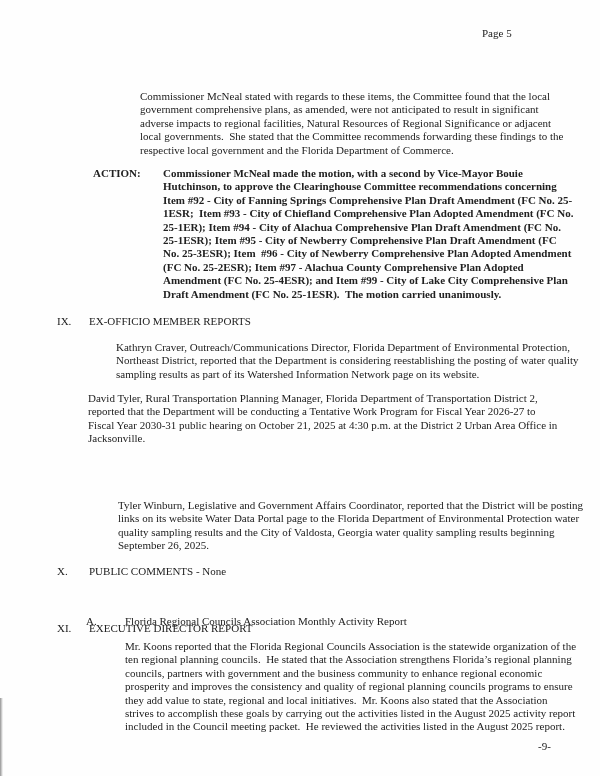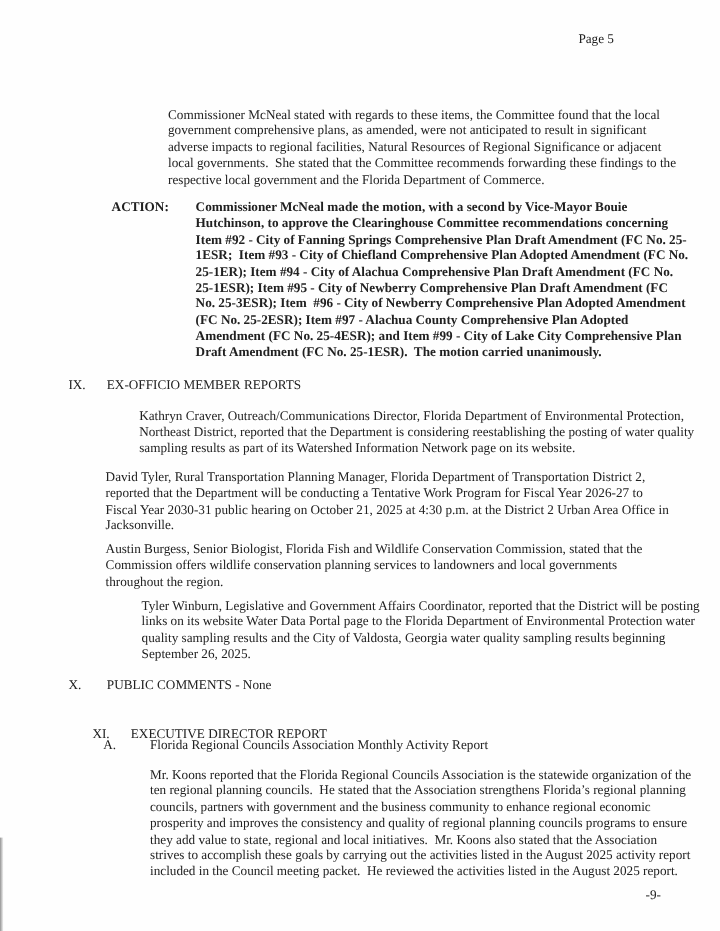--- a/index.html
+++ b/index.html
@@ -21,21 +21,21 @@
   #header-block   { left: 57px;  top: 27px; }
   #page-label     { left: 482px; top: 27px; text-align: right; }
 
   #intro-para     { left: 140px; top: 90px;  width: 430px; }
 
   #action-label   { left: 93px;  top: 167px; }
   #action-text    { left: 163px; top: 167px; width: 412px; }
 
   #sec-ix         { left: 57px;  top: 315px; }
   #sec-x          { left: 57px;  top: 565px; }
-  #sec-xi         { left: 57px;  top: 606px; margin-left: 20px; }
+  #sec-xi         { left: 57px;  top: 622px; }
   .sec-title      { position: absolute; left: 32px; top: 0; white-space: nowrap; }
 
   #para-kathryn   { left: 88px;  top: 341px; width: 470px; margin-left: 28px; }
   #para-david     { left: 88px;  top: 392px; width: 470px; }
   #para-austin    { left: 88px;  top: 452px; width: 470px; }
   #para-winburn   { left: 88px;  top: 499px; width: 470px; margin-left: 30px; }
 
   #sub-a          { left: 86px;  top: 615px; }
   #sub-a .sub-title { position: absolute; left: 39px; top: 0; white-space: nowrap; }
 
@@ -61,21 +61,20 @@
   <div id="action-label" class="abs bold">ACTION:</div>
   <p id="action-text" class="abs para bold">Commissioner McNeal made the motion, with a second by Vice-Mayor Bouie Hutchinson, to approve the Clearinghouse Committee recommendations concerning Item #92 - City of Fanning Springs Comprehensive Plan Draft Amendment (FC No. 25-1ESR;  Item #93 - City of Chiefland Comprehensive Plan Adopted Amendment (FC No. 25-1ER); Item #94 - City of Alachua Comprehensive Plan Draft Amendment (FC No. 25-1ESR); Item #95 - City of Newberry Comprehensive Plan Draft Amendment (FC No. 25-3ESR); Item  #96 - City of Newberry Comprehensive Plan Adopted Amendment (FC No. 25-2ESR); Item #97 - Alachua County Comprehensive Plan Adopted Amendment (FC No. 25-4ESR); and Item #99 - City of Lake City Comprehensive Plan Draft Amendment (FC No. 25-1ESR).  The motion carried unanimously.</p>
 
   <div id="sec-ix" class="abs">
     <span>IX.</span>
     <span class="sec-title">EX-OFFICIO MEMBER REPORTS</span>
   </div>
 
   <p id="para-kathryn" class="abs para">Kathryn Craver, Outreach/Communications Director, Florida Department of Environmental Protection, Northeast District, reported that the Department is considering reestablishing the posting of water quality sampling results as part of its Watershed Information Network page on its website.</p>
   <p id="para-david" class="abs para">David Tyler, Rural Transportation Planning Manager, Florida Department of Transportation District 2, reported that the Department will be conducting a Tentative Work Program for Fiscal Year 2026-27 to Fiscal Year 2030-31 public hearing on October 21, 2025 at 4:30 p.m. at the District 2 Urban Area Office in Jacksonville.</p>
-  <p id="para-austin" class="abs para">Austin Burgess, Senior Biologist, Florida Fish and Wildlife Conservation Commission, stated that the Commission offers wildlife conservation planning services to landowners and local governments throughout the region.</p>
   <p id="para-winburn" class="abs para">Tyler Winburn, Legislative and Government Affairs Coordinator, reported that the District will be posting links on its website Water Data Portal page to the Florida Department of Environmental Protection water quality sampling results and the City of Valdosta, Georgia water quality sampling results beginning September 26, 2025.</p>
 
   <div id="sec-x" class="abs">
     <span>X.</span>
     <span class="sec-title">PUBLIC COMMENTS - None</span>
   </div>
 
   <div id="sec-xi" class="abs">
     <span>XI.</span>
     <span class="sec-title">EXECUTIVE DIRECTOR REPORT</span>

